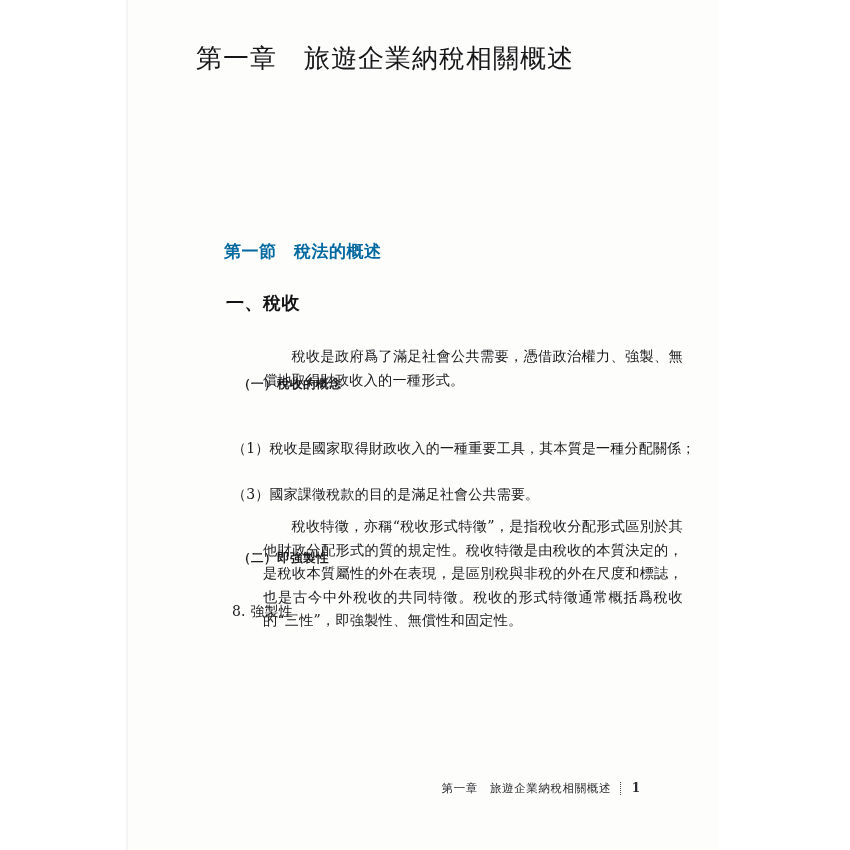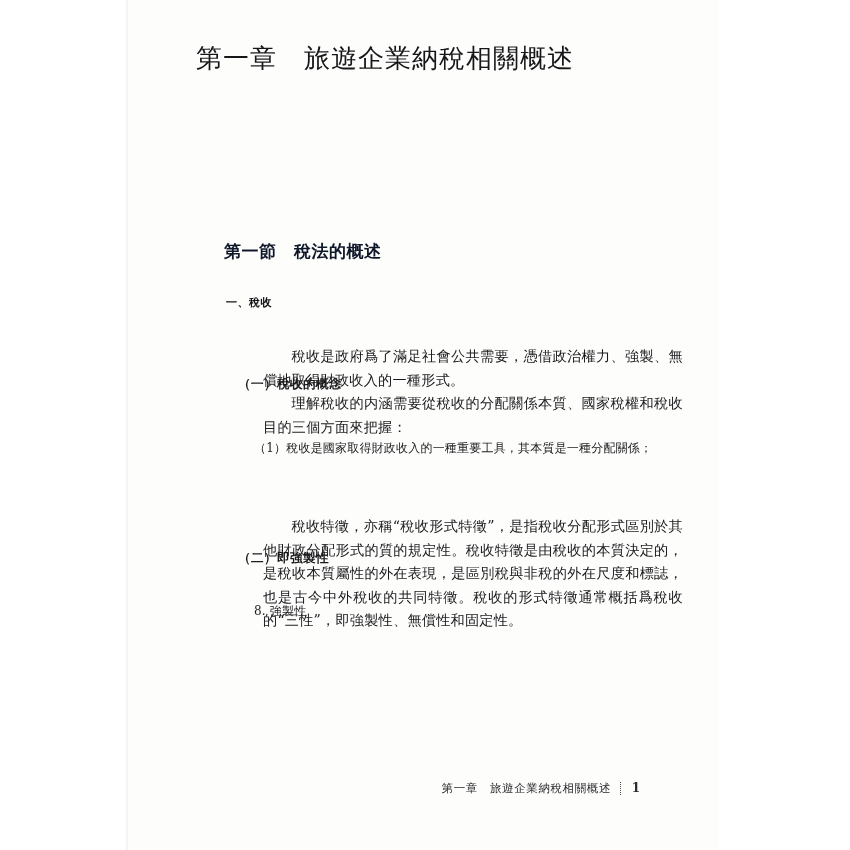--- a/index.html
+++ b/index.html
@@ -54,30 +54,30 @@
     white-space: pre;
   }
 
   .section-title {
     position: absolute;
     left: 224px;
     top: 238px;
     font-size: 17px;
     line-height: 26px;
     font-weight: bold;
-    color: #0f172a;
+    color: #0369a1;
     letter-spacing: 0.5px;
     white-space: pre;
   }
 
   .subsection-title {
     position: absolute;
     left: 226px;
     top: 292px;
-    font-size: 11px;
+    font-size: 18px;
     line-height: 22px;
     font-weight: bold;
     color: #131316;
     letter-spacing: 0.5px;
     white-space: pre;
   }
 
   .body-block {
     position: absolute;
     left: 221px;
@@ -97,22 +97,22 @@
     line-height: 22px;
     color: #1b1b1e;
     letter-spacing: 0.4px;
     font-weight: bold;
     white-space: pre;
     margin-top: 47px;
   }
 
   .numbered-line {
     position: absolute;
-    left: 254px;
-    font-size: 12px;
+    left: 232px;
+    font-size: 14px;
     line-height: 23.5px;
     color: #1b1b1e;
     letter-spacing: 0.2px;
     white-space: pre;
   }
 
   .indent-para {
     text-indent: 2em;
     margin-left: 42px;
   }
@@ -157,25 +157,25 @@
   <div class="chapter-title">第一章　旅遊企業納稅相關概述</div>
 
   <div class="section-title">第一節　稅法的概述</div>
 
   <div class="subsection-title">一、稅收</div>
 
   <div class="lead-label" style="top: 326px;">（一）稅收的概念</div>
 
   <div class="body-block indent-para" style="top: 345px;">稅收是政府爲了滿足社會公共需要，憑借政治權力、強製、無償地取得財政收入的一種形式。</div>
 
-  <div class="body-block indent-para" style="top: 392px;">理解稅收的内涵需要從稅收的分配關係本質、國家稅權和稅收目的三個方面來把握：</div>
 
   <div class="numbered-line" style="top: 437px;">（1）稅收是國家取得財政收入的一種重要工具，其本質是一種分配關係；</div>
 
 
+  <div class="numbered-line" style="top: 483px;">（3）國家課徵稅款的目的是滿足社會公共需要。</div>
 
   <div class="lead-label" style="top: 500px;">（二）即強製性</div>
 
   <div class="body-block indent-para" style="top: 515px;">稅收特徵，亦稱“稅收形式特徵”，是指稅收分配形式區別於其他財政分配形式的質的規定性。稅收特徵是由稅收的本質決定的，是稅收本質屬性的外在表現，是區別稅與非稅的外在尺度和標誌，也是古今中外稅收的共同特徵。稅收的形式特徵通常概括爲稅收的“三性”，即強製性、無償性和固定性。</div>
 
   <div class="numbered-line" style="top: 600px;">8. 強製性</div>
 
 
   <div class="footer">
     <span class="footer-text">第一章　旅遊企業納稅相關概述</span>

